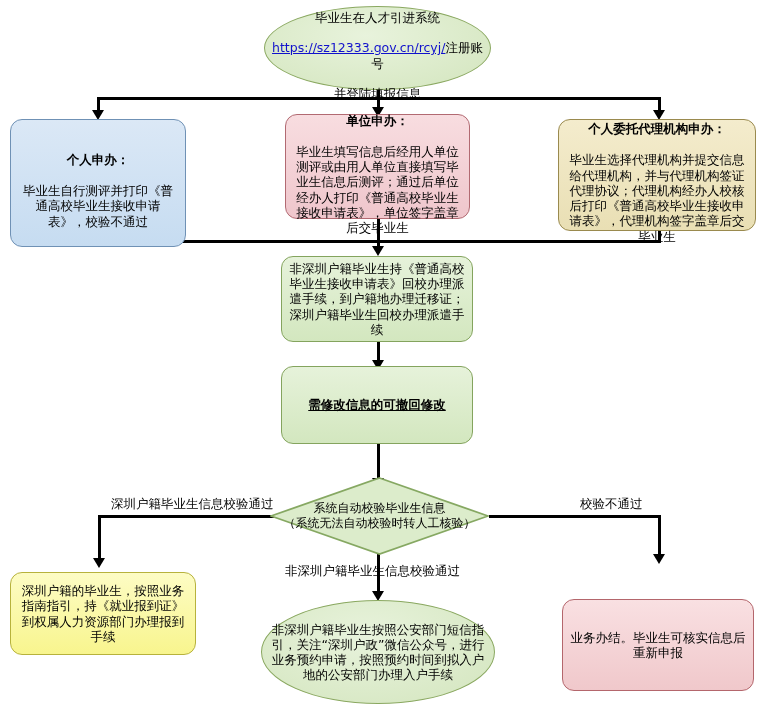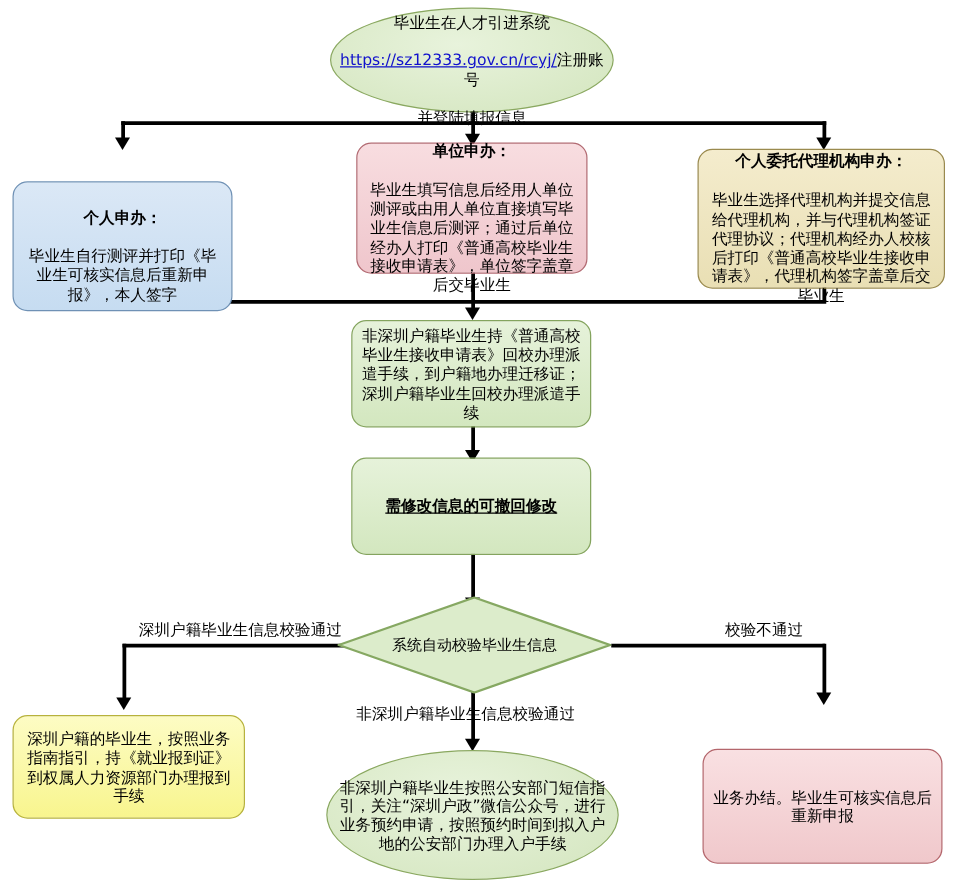--- a/index.html
+++ b/index.html
@@ -185,24 +185,24 @@
   <div class="arrow arrow-down" style="left:372px; top:591px;"></div>
 
   <div class="node ellipse" style="left:264px; top:6px; width:227px; height:84px;">
     <span class="txt">
       <span>毕业生在人才引进系统</span><br>
       <a class="link" href="#">https://sz12333.gov.cn/rcyj/</a><span>注册账号</span><br>
       <span>并登陆填报信息</span>
     </span>
   </div>
 
-  <div class="node rrect box-blue" style="left:10px; top:119px; width:176px; height:104px;margin-top:26px;">
+  <div class="node rrect box-blue" style="left:10px; top:119px; width:176px; height:128px;">
     <span class="txt">
       <span class="hdr">个人申办：</span>
-      <span>毕业生自行测评并打印《毕业生可核实信息后重新申报》，本人签字</span>
+      <span>毕业生自行测评并打印《普通高校毕业生接收申请表》，校验不通过</span>
     </span>
   </div>
 
   <div class="node rrect box-yellowish" style="left:558px; top:119px; width:198px; height:112px;">
     <span class="txt">
       <span class="hdr">个人委托代理机构申办：</span>
       <span>毕业生选择代理机构并提交信息给代理机构，并与代理机构签证代理协议；代理机构经办人校核后打印《普通高校毕业生接收申请表》，代理机构签字盖章后交毕业生</span>
     </span>
   </div>
 
@@ -221,21 +221,21 @@
     <span class="txt">
       <span class="emph">需修改信息的可撤回修改</span>
     </span>
   </div>
 
   <div class="diamond-wrap" style="left:270px; top:477px; width:219px; height:78px;">
     <svg class="diamond-shape" viewBox="0 0 219 78" preserveAspectRatio="none">
       <polygon points="109.5,1 218,39 109.5,77 1,39" fill="#dceccb" stroke="#86a862" stroke-width="1.8"></polygon>
     </svg>
     <div class="diamond-label">
-      <span class="txt"><span>系统自动校验毕业生信息</span><br></span>
+      <span class="txt"><span>系统自动校验毕业生信息</span><br><span>（系统无法自动校验时转人工核验）</span></span>
     </div>
   </div>
 
   <div class="edge-label" style="left:84px; top:496px;margin-left:27px;">深圳户籍毕业生信息校验通过</div>
   <div class="edge-label" style="left:580px; top:496px;">校验不通过</div>
   <div class="edge-label" style="left:285px; top:563px;">非深圳户籍毕业生信息校验通过</div>
 
   <div class="node rrect box-yellow" style="left:10px; top:572px; width:186px; height:83px;">
     <span class="txt">深圳户籍的毕业生，按照业务指南指引，持《就业报到证》到权属人力资源部门办理报到手续</span>
   </div>

